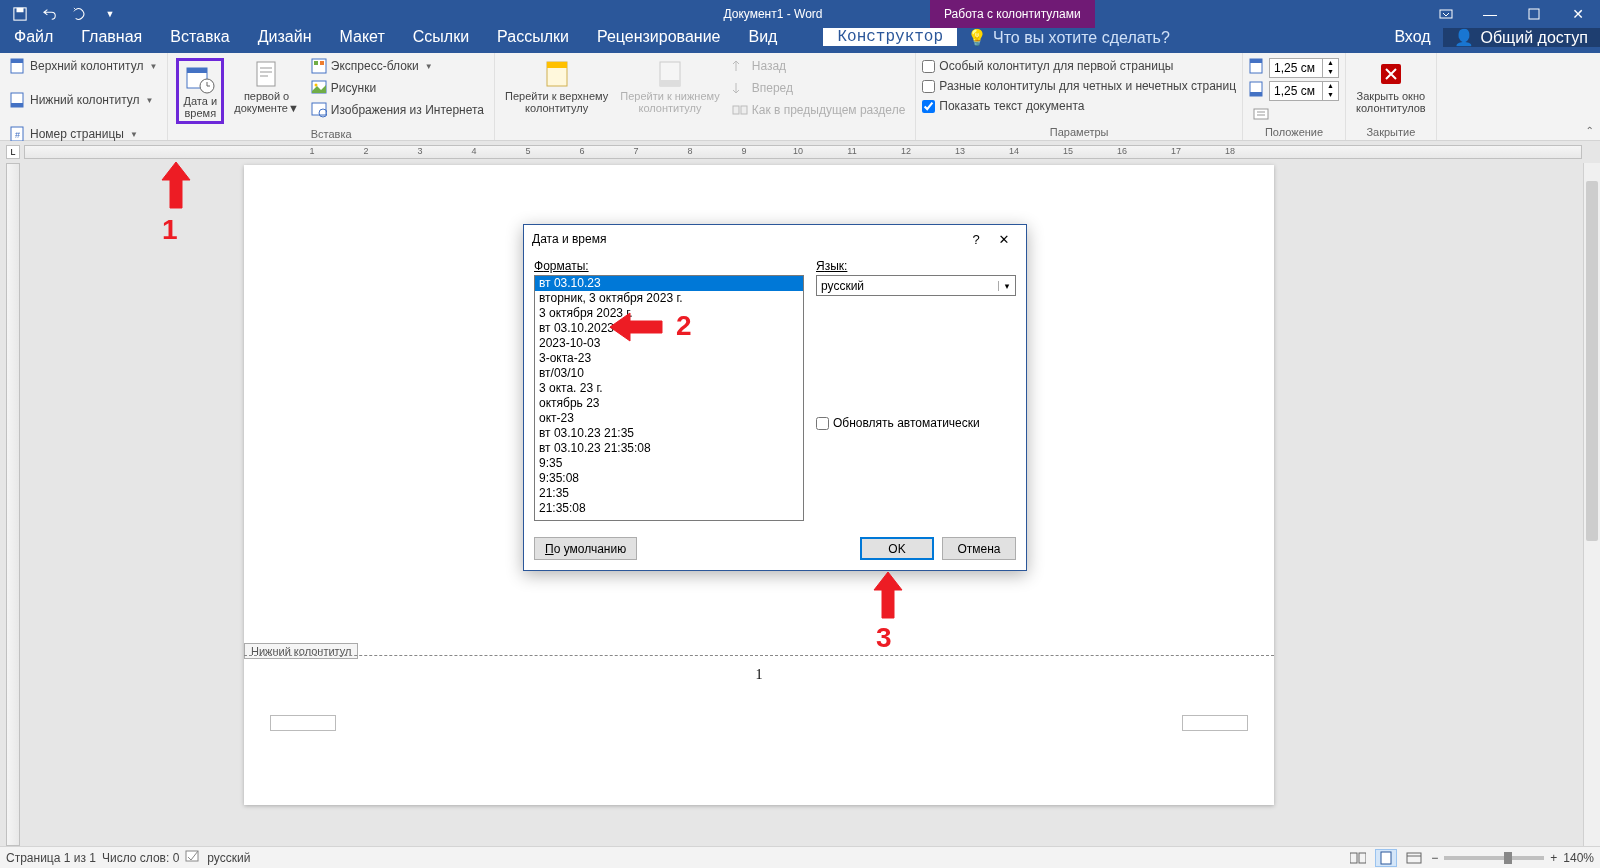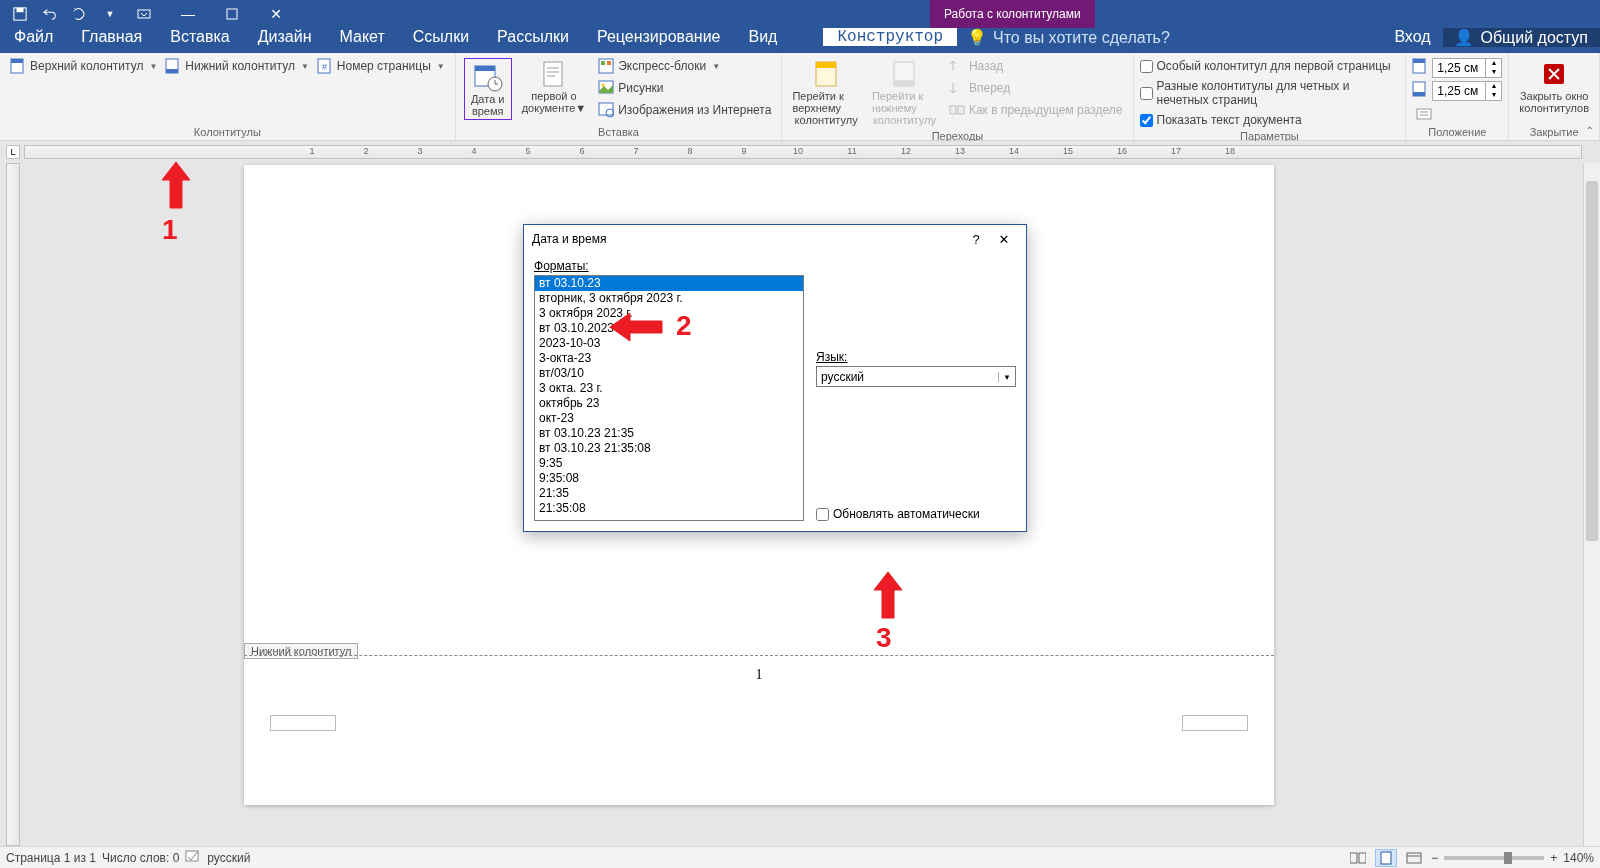--- a/index.html
+++ b/index.html
@@ -34,42 +34,42 @@
 .rbtn .caret { font-size: 8px; margin-left: 2px; color: #666; }
 .vbtn { display: flex; flex-direction: column; align-items: center; justify-content: center; font-size: 11px; color: #444; padding: 2px 4px; cursor: pointer; min-width: 48px; }
 .vbtn .bigico { width: 32px; height: 32px; display: flex; align-items: center; justify-content: center; }
 .disabled { color: #b0b0b0; }
 .check-row { display: flex; align-items: center; gap: 4px; font-size: 12px; color: #444; padding: 1px 0; }
 .check-row input { width: 13px; height: 13px; }
 .spinbox { display: flex; align-items: center; border: 1px solid #ababab; background: #fff; height: 20px; width: 70px; font-size: 12px; }
 .spinbox span { flex: 1; padding-left: 4px; }
 .spinbox .spins { width: 16px; display: flex; flex-direction: column; border-left: 1px solid #ababab; }
 .spinbox .spins div { height: 9px; font-size: 7px; text-align: center; line-height: 8px; cursor: pointer; }
-.hl-red { border: 1px solid #6d28d9; }
+.hl-red { border: 3px solid #6d28d9; }
 
 
 .workspace { position: absolute; top: 141px; left: 0; right: 0; bottom: 22px; background: #e6e6e6; }
 .ruler-corner { position: absolute; left: 6px; top: 4px; width: 14px; height: 14px; background: #fff; border: 1px solid #c0c0c0; font-size: 9px; text-align: center; line-height: 12px; }
 .ruler-h { position: absolute; left: 24px; right: 18px; top: 4px; height: 14px; background: linear-gradient(#f5f5f5,#e8e8e8); border: 1px solid #c0c0c0; font-size: 9px; color: #666; overflow: hidden; }
 .ruler-v { position: absolute; left: 6px; top: 22px; bottom: 0; width: 14px; background: linear-gradient(90deg,#f5f5f5,#e8e8e8); border: 1px solid #c0c0c0; }
 .page { position: absolute; left: 244px; top: 24px; width: 1030px; height: 640px; background: #fff; box-shadow: 0 1px 4px rgba(0,0,0,.25); }
 .footer-dash { position: absolute; left: 0; right: 0; top: 490px; border-top: 1px dashed #888; }
 .footer-tag { position: absolute; left: 0; top: 478px; border: 1px solid #aaa; background: #f5f5f5; font-size: 11px; padding: 1px 6px; color: #555; }
 .page-num { position: absolute; left: 50%; transform: translateX(-50%); top: 502px; font-size: 14px; font-family: 'Times New Roman', serif; }
 .footer-boxes { position: absolute; top: 550px; left: 26px; right: 26px; display: flex; justify-content: space-between; }
 .footer-boxes div { width: 66px; height: 16px; border: 1px solid #bbb; }
 .scrollbar-v { position: absolute; right: 0; top: 22px; bottom: 0; width: 17px; background: #f0f0f0; border-left: 1px solid #d0d0d0; }
 .scrollbar-v .thumb { position: absolute; left: 2px; right: 2px; top: 18px; height: 360px; background: #cdcdcd; border-radius: 2px; }
 
 
 .dialog { position: absolute; left: 523px; top: 224px; width: 504px; background: #fff; border: 1px solid #2B579A; box-shadow: 0 4px 16px rgba(0,0,0,.3); font-size: 12px; }
 .dlg-title { height: 28px; display: flex; align-items: center; padding: 0 8px; }
 .dlg-title span { flex: 1; }
 .dlg-close { width: 28px; text-align: center; cursor: pointer; font-size: 13px; }
-.dlg-body { padding: 6px 10px 10px 10px; display: flex; gap: 12px; align-items: flex-end; }
+.dlg-body { padding: 6px 10px 10px 10px; display: flex; gap: 12px; }
 .dlg-col1 { flex: 1; }
 .dlg-col2 { width: 200px; }
 .dlg-label { text-decoration: underline; display: inline-block; }
 .listbox { border: 1px solid #7a7a7a; height: 246px; overflow: auto; margin-top: 2px; position: relative; }
 .listbox .item { padding: 0 4px; line-height: 15px; cursor: pointer; }
 .listbox .item.selected { background: #0078d7; color: #fff; }
 .combo { border: 1px solid #7a7a7a; height: 21px; display: flex; align-items: center; padding-left: 4px; margin-top: 2px; }
 .combo span { flex: 1; }
 .combo .dd { width: 17px; text-align: center; border-left: 1px solid #aaa; font-size: 9px; }
 .update-row { display: flex; align-items: center; gap: 4px; margin-top: 120px; }
@@ -109,20 +109,21 @@
         </svg>
       </div>
     <div class="qat-btn">
         <svg width="14" height="14" viewBox="0 0 16 16">
           <path d="M3 3 A6 6 0 1 1 3 13" fill="none" stroke="#fff" stroke-width="1.2"></path>
           <path d="M1 1 L3 3 L1 5" fill="none" stroke="#fff"></path>
         </svg>
       </div>
     <div class="qat-btn" style="font-size:9px">▼</div>
   </div>
+  <div class="title-center">Документ1 - Word</div>
   <div class="title-context">Работа с колонтитулами</div>
   <div class="win-controls">
     <div class="win-btn">
         <svg width="14" height="10">
           <rect x="1" y="1" width="12" height="8" fill="none" stroke="#fff"></rect>
           <path d="M4 4 L7 7 L10 4" fill="none" stroke="#fff"></path>
         </svg>
       </div>
     <div class="win-btn">—</div>
     <div class="win-btn">
@@ -154,21 +155,21 @@
   <div class="share">
       <span>👤</span>
       <span>Общий доступ</span>
     </div>
 </div>
 
 <div class="ribbon">
 
   <div class="group">
     <div class="group-body">
-      <div style="display:flex;flex-direction:row;gap:0">
+      <div style="display:flex;flex-direction:column;gap:14px">
         <div class="rbtn small">
             <svg class="ico">
               <rect x="1" y="1" width="12" height="14" fill="#fff" stroke="#4472C4"></rect>
               <rect x="1" y="1" width="12" height="4" fill="#4472C4"></rect>
             </svg>
             <span>Верхний колонтитул</span>
             <span class="caret">▼</span>
           </div>
         <div class="rbtn small">
             <svg class="ico">
@@ -283,21 +284,20 @@
           </div>
         <div class="rbtn small disabled">
             <svg class="ico">
               <rect x="1" y="4" width="6" height="8" fill="#eee" stroke="#bbb"></rect>
               <rect x="9" y="4" width="6" height="8" fill="#eee" stroke="#bbb"></rect>
             </svg>
             <span>Как в предыдущем разделе</span>
           </div>
       </div>
     </div>
-    <div class="group-label">Переходы</div>
   </div>
 
   <div class="group">
     <div class="group-body">
       <div style="display:flex;flex-direction:column;gap:4px;padding-top:2px">
         <label class="check-row">
             <input type="checkbox" style="">
             <span>Особый колонтитул для первой страницы</span>
           </label>
         <label class="check-row">
@@ -426,20 +426,26 @@
       <div class="combo">
           <span>русский</span>
           <div class="dd">▾</div>
         </div>
       <label class="update-row">
           <input type="checkbox" style="">
           <span>Обновлять автоматически</span>
         </label>
     </div>
   </div>
+  <div class="dlg-footer">
+    <button class="dlg-btn"><span style="text-decoration:underline">П</span>о умолчанию</button>
+    <div style="flex:1"></div>
+    <button class="dlg-btn primary" style="margin-right:8px">OK</button>
+    <button class="dlg-btn">Отмена</button>
+  </div>
 </div>
 
 <div class="arrow" style="left:158px;top:160px">
   <svg width="36" height="50">
       <path d="M18 2 L32 20 L24 20 L24 48 L12 48 L12 20 L4 20 Z" fill="#ed1c24" stroke="#ed1c24"></path>
     </svg>
 </div>
 <div class="arrow" style="left:162px;top:214px">1</div>
 
 <div class="arrow" style="left:608px;top:310px">

